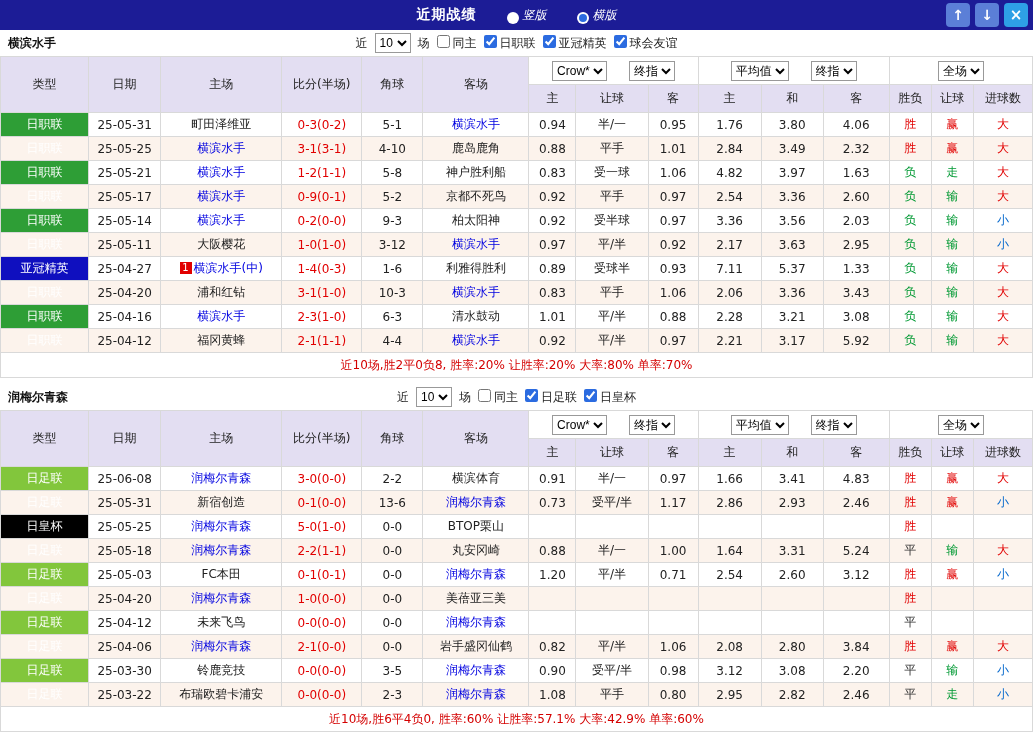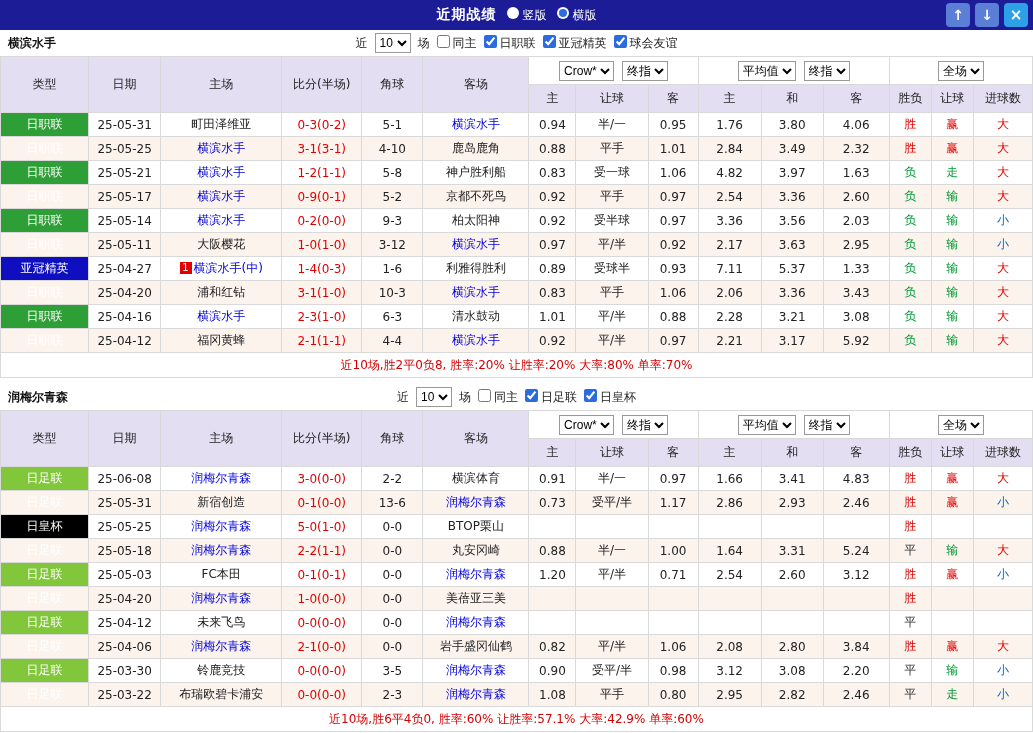--- a/index.html
+++ b/index.html
@@ -12,23 +12,23 @@
   }
   
   .topbar {
     height:30px;
     background:var(--topbar_bg,#1c1c96);
     color:#fff;
     display:flex;
     align-items:center;
     position:relative;
   }
-  .topbar-center { margin:0 auto; display:flex; align-items:center; gap:10px; }
+  .topbar-center { margin:0 auto; display:flex; align-items:center; gap:30px; }
   .title { font-weight:bold; font-size:14px; letter-spacing:1px; }
-  .radio-item { display:inline-flex; align-items:flex-start; gap:4px; cursor:pointer; }
+  .radio-item { display:inline-flex; align-items:flex-end; gap:4px; cursor:pointer;font-style:italic; }
   .radio {
     width:12px; height:12px; border-radius:50%;
     background:#fff; display:inline-block; position:relative;
   }
   .radio.selected::after {
     content:""; position:absolute; left:2px; top:2px; right:2px; bottom:2px;
     border-radius:50%; background:var(--accent,#2b6be0);
   }
   .topbar-buttons { position:absolute; right:5px; top:3px; display:flex; gap:5px; }
   .nav-btn {
@@ -55,21 +55,21 @@
   th, td {
     border:1px solid #d9d9d9;
     text-align:center; vertical-align:middle;
     height:24px; padding:0 2px;
     overflow:hidden; white-space:nowrap;
     font-weight:normal;
   }
   thead tr { height:28px; }
   thead th.hd { background:var(--header_bg,#e3def2); color:#222; }
   thead th.dd-cell { background:#fff; }
-  .dd-cell select { height:20px; font-size:12px; border:1px solid #999; background:#fff; margin:0 2px; }
+  .dd-cell select { height:20px; font-size:12px; border:1px solid #999; background:#fff; margin:0 9px; }
   tbody tr.alt td { background:var(--alt_row_bg,#fcf3ec); }
   tbody td.lg { color:#fff; }
   .lg-green      { background:var(--league_green,#2e9e36); }
   .lg-lightgreen { background:var(--league_lightgreen,#82c63c); }
   .lg-blue       { background:var(--league_blue,#0f0fbf); }
   .lg-black      { background:var(--league_black,#000000); }
   .c-red   { color:var(--red,#e10000); }
   .c-green { color:var(--green,#009933); }
   .c-blue  { color:var(--blue,#0066cc); }
   .c-dark  { color:var(--dark,#333333); }

